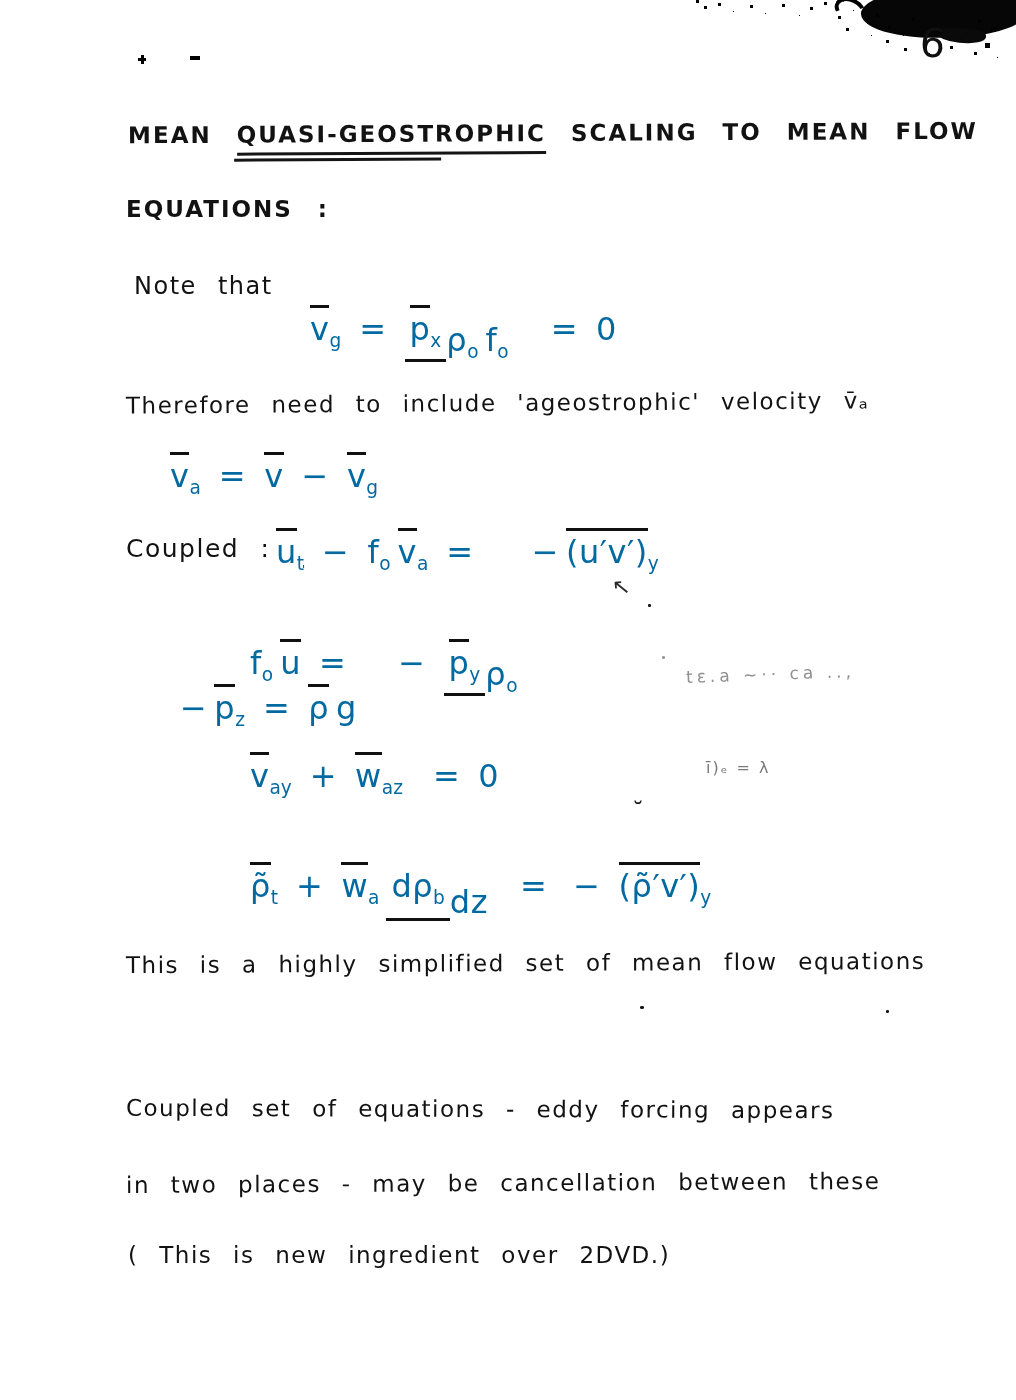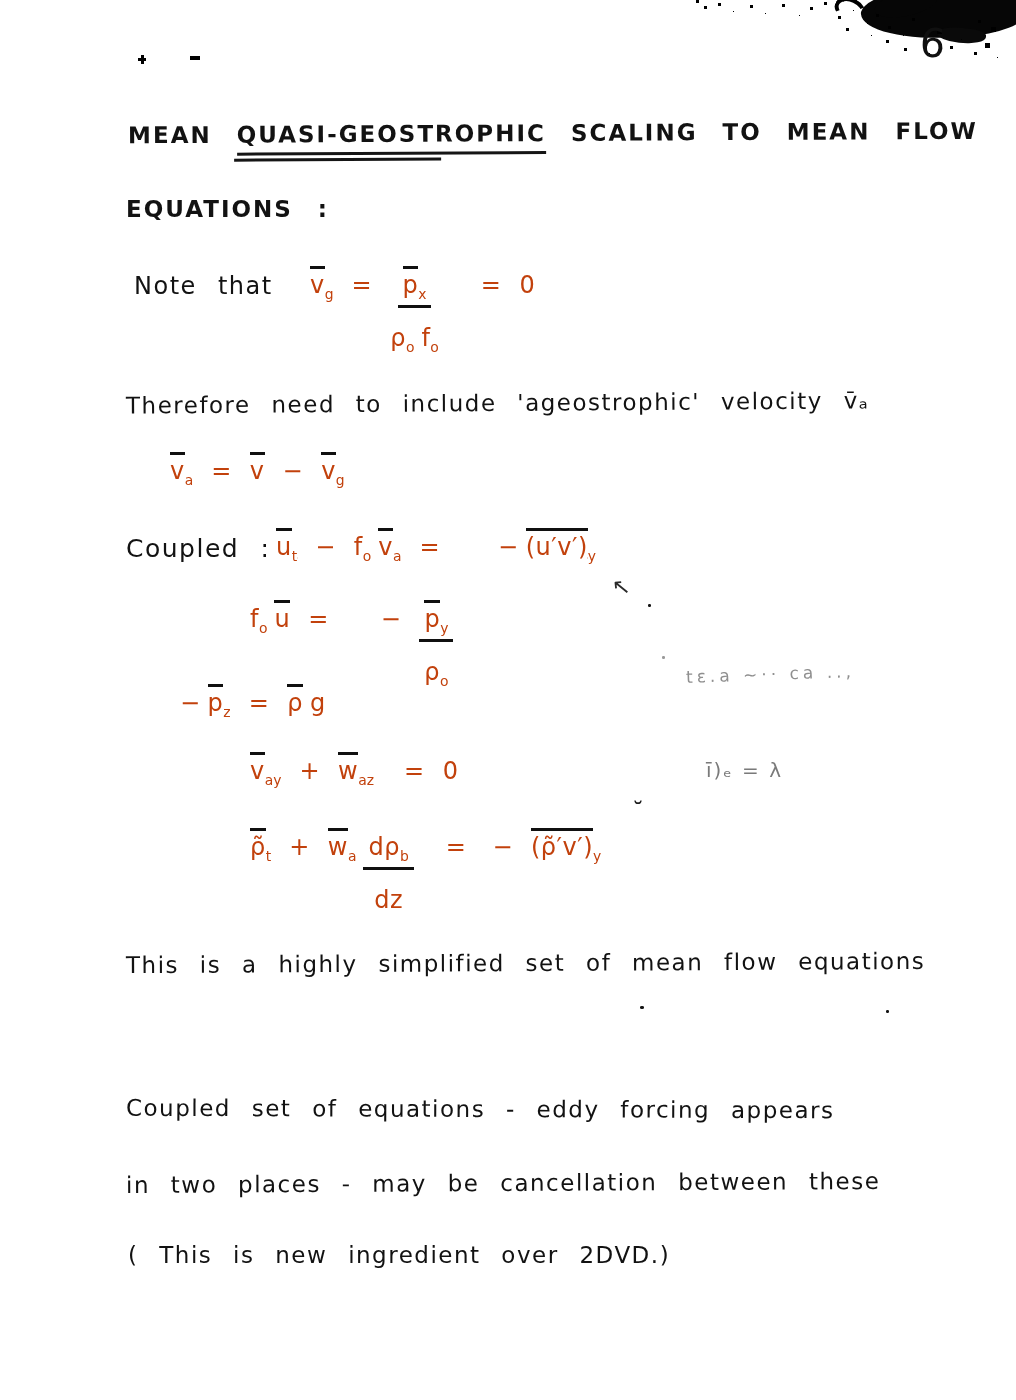--- a/index.html
+++ b/index.html
@@ -19,29 +19,29 @@
   .underlined{
     position:relative; border-bottom:3px solid #151515; padding-bottom:5px;
   }
   .underlined::after{
     content:""; position:absolute; left:-3px; right:34%; bottom:-9px;
     border-bottom:3px solid #151515;
   }
   
   .eq{
     position:absolute; display:flex; align-items:baseline; white-space:nowrap;
-    font-size:24px; color:#c2410c; letter-spacing:0.5px;
+    font-size:32px; color:#0369a1; letter-spacing:0.5px;
   }
   .eq .tok{margin-right:18px;}
   .eq .tok.tight{margin-right:7px;}
   .eq .tok:last-child{margin-right:0;}
   .base{display:inline-block;}
   .base.bar{border-top:3px solid #101010; padding-top:2px;}
   sub.ss{font-size:0.58em; letter-spacing:0;}
-  .frac{display:inline-flex; flex-direction:column; align-items:center; margin-right:18px;}
+  .frac{display:inline-flex; flex-direction:row; margin-right:18px;margin-top:39px;}
   .frac .num{border-bottom:3px solid #101010; padding:0 5px 3px; display:flex; align-items:baseline;}
   .frac .den{padding-top:16px; display:flex; align-items:baseline;}
   .num .tok,.den .tok{margin-right:3px;}
   .spx{display:inline-block; height:1px;}
   
   .faint{position:absolute; white-space:nowrap; color:#8f8f8f;}
   .annot-arrow{position:absolute; font-size:22px; color:#2a2a2a; transform:rotate(-6deg);}
   .annot-check{position:absolute; font-size:24px; color:#1a1a1a;}
   
   .smudge{position:absolute; top:0; right:0; width:320px; height:70px;}
@@ -170,21 +170,21 @@
 
   <div class="eq" style="left:250px; top:752px;">
       <span class="tok"><span class="base bar">v</span><sub class="ss">ay</sub></span>
       <span class="tok"><span class="base">+</span></span>
       <span class="tok"><span class="base bar">w</span><sub class="ss">az</sub></span>
       <span class="spx" style="width: 12px;"></span>
       <span class="tok"><span class="base">=</span></span>
       <span class="tok"><span class="base">0</span></span>
     </div>
 
-  <div class="faint" style="left:706px; top:758px; font-size:20px; color:#7a7a7a; letter-spacing:2px;">ī)ₑ = λ</div>
+  <div class="faint" style="left:706px; top:758px; font-size:16px; color:#7a7a7a; letter-spacing:2px;">ī)ₑ = λ</div>
 
   <div class="annot-check" style="left:632px; top:798px;">˘</div>
   <div class="eq" style="left:250px; top:828px;">
       <span class="tok"><span class="base bar">ρ̃</span><sub class="ss">t</sub></span>
       <span class="tok"><span class="base">+</span></span>
       <span class="tok tight"><span class="base bar">w</span><sub class="ss">a</sub></span>
       <span class="frac">
         <span class="num">
           <span class="tok"><span class="base">dρ</span><sub class="ss">b</sub></span>
         </span>

